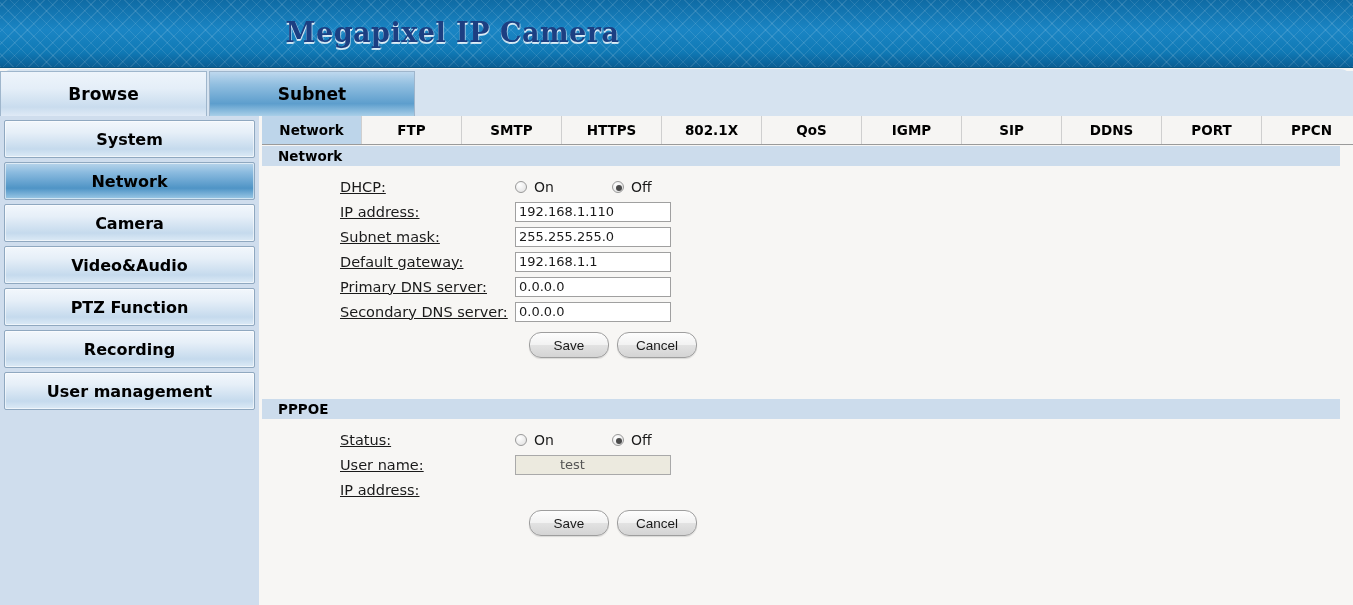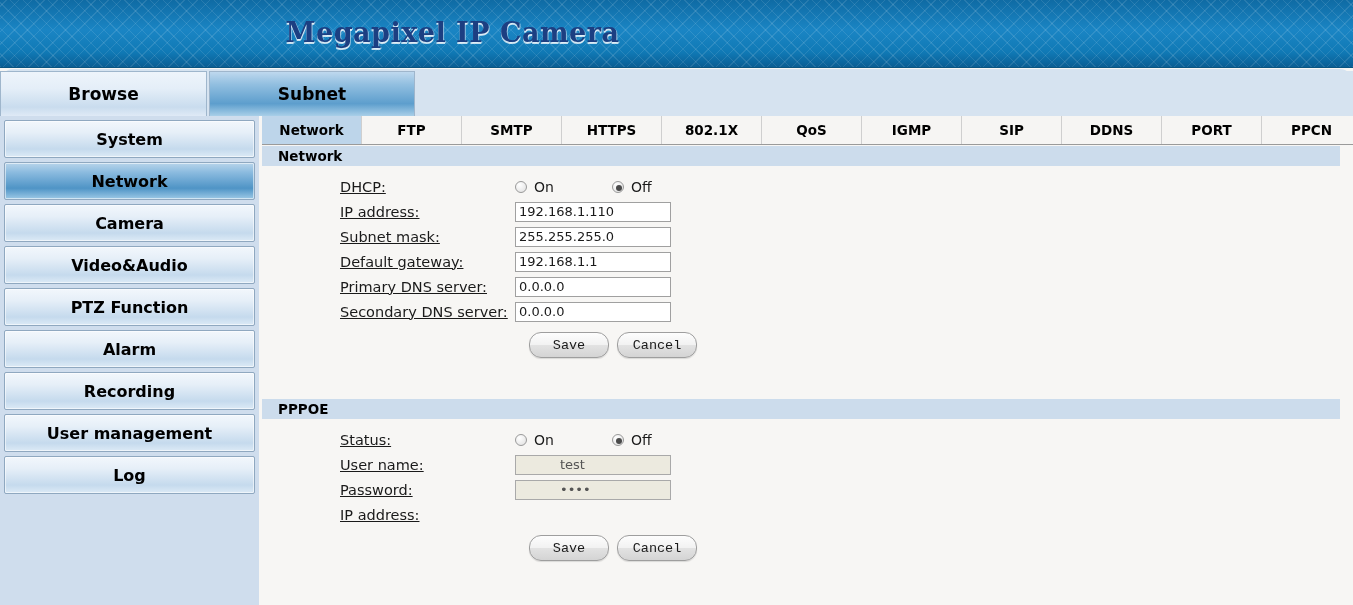--- a/index.html
+++ b/index.html
@@ -177,21 +177,21 @@
   }
   .radio-gap { display: inline-block; width: 58px; }
 
   
   .btnrow { position: relative; height: 40px; }
   .btn {
     position: absolute; top: 8px;
     height: 26px; width: 80px;
     border: 1px solid #9e9e9e;
     background: linear-gradient(to bottom, #fdfdfd 0%, #f2f2f2 48%, #e2e2e2 52%, #d4d4d4 100%);
-    font-family: Liberation Mono, monospace;
+    font-family: Liberation Sans, sans-serif;
     font-size: 13.5px; color: #1a1a1a;
     cursor: pointer;
     border-radius: 12px;
     box-shadow: 0 1px 1px rgba(0,0,0,0.12);
   }
   .btn.save   { left: 267px; }
   .btn.cancel { left: 355px; }
 </style>
 </head>
 <body>
@@ -220,30 +220,24 @@
   <div class="side-item normal">
       <span>Camera</span>
     </div>
   <div class="side-item normal">
       <span>Video&amp;Audio</span>
     </div>
   <div class="side-item normal">
       <span>PTZ Function</span>
     </div>
   <div class="side-item normal">
-      <span>Alarm</span>
-    </div>
-  <div class="side-item normal">
       <span>Recording</span>
     </div>
   <div class="side-item normal">
       <span>User management</span>
-    </div>
-  <div class="side-item normal">
-      <span>Log</span>
     </div>
 </div>
 
 <div id="content">
 
   <div id="subtabs">
     <div class="subtab active">
         <span>Network</span>
       </div>
     <div class="subtab">
@@ -341,24 +335,20 @@
         <span class="radio on"></span>
         <span>Off</span>
       </span>
     </div>
 
     <div class="row">
       <span class="lbl">User name:</span>
       <input class="fld disabled" type="text" disabled="" value="test" style="">
     </div>
 
-    <div class="row">
-      <span class="lbl">Password:</span>
-      <input class="fld disabled" type="text" disabled="" value="••••" style="">
-    </div>
 
     <div class="row">
       <span class="lbl">IP address:</span>
     </div>
 
     <div class="btnrow">
       <button class="btn save">Save</button>
       <button class="btn cancel">Cancel</button>
     </div>
   </div>

